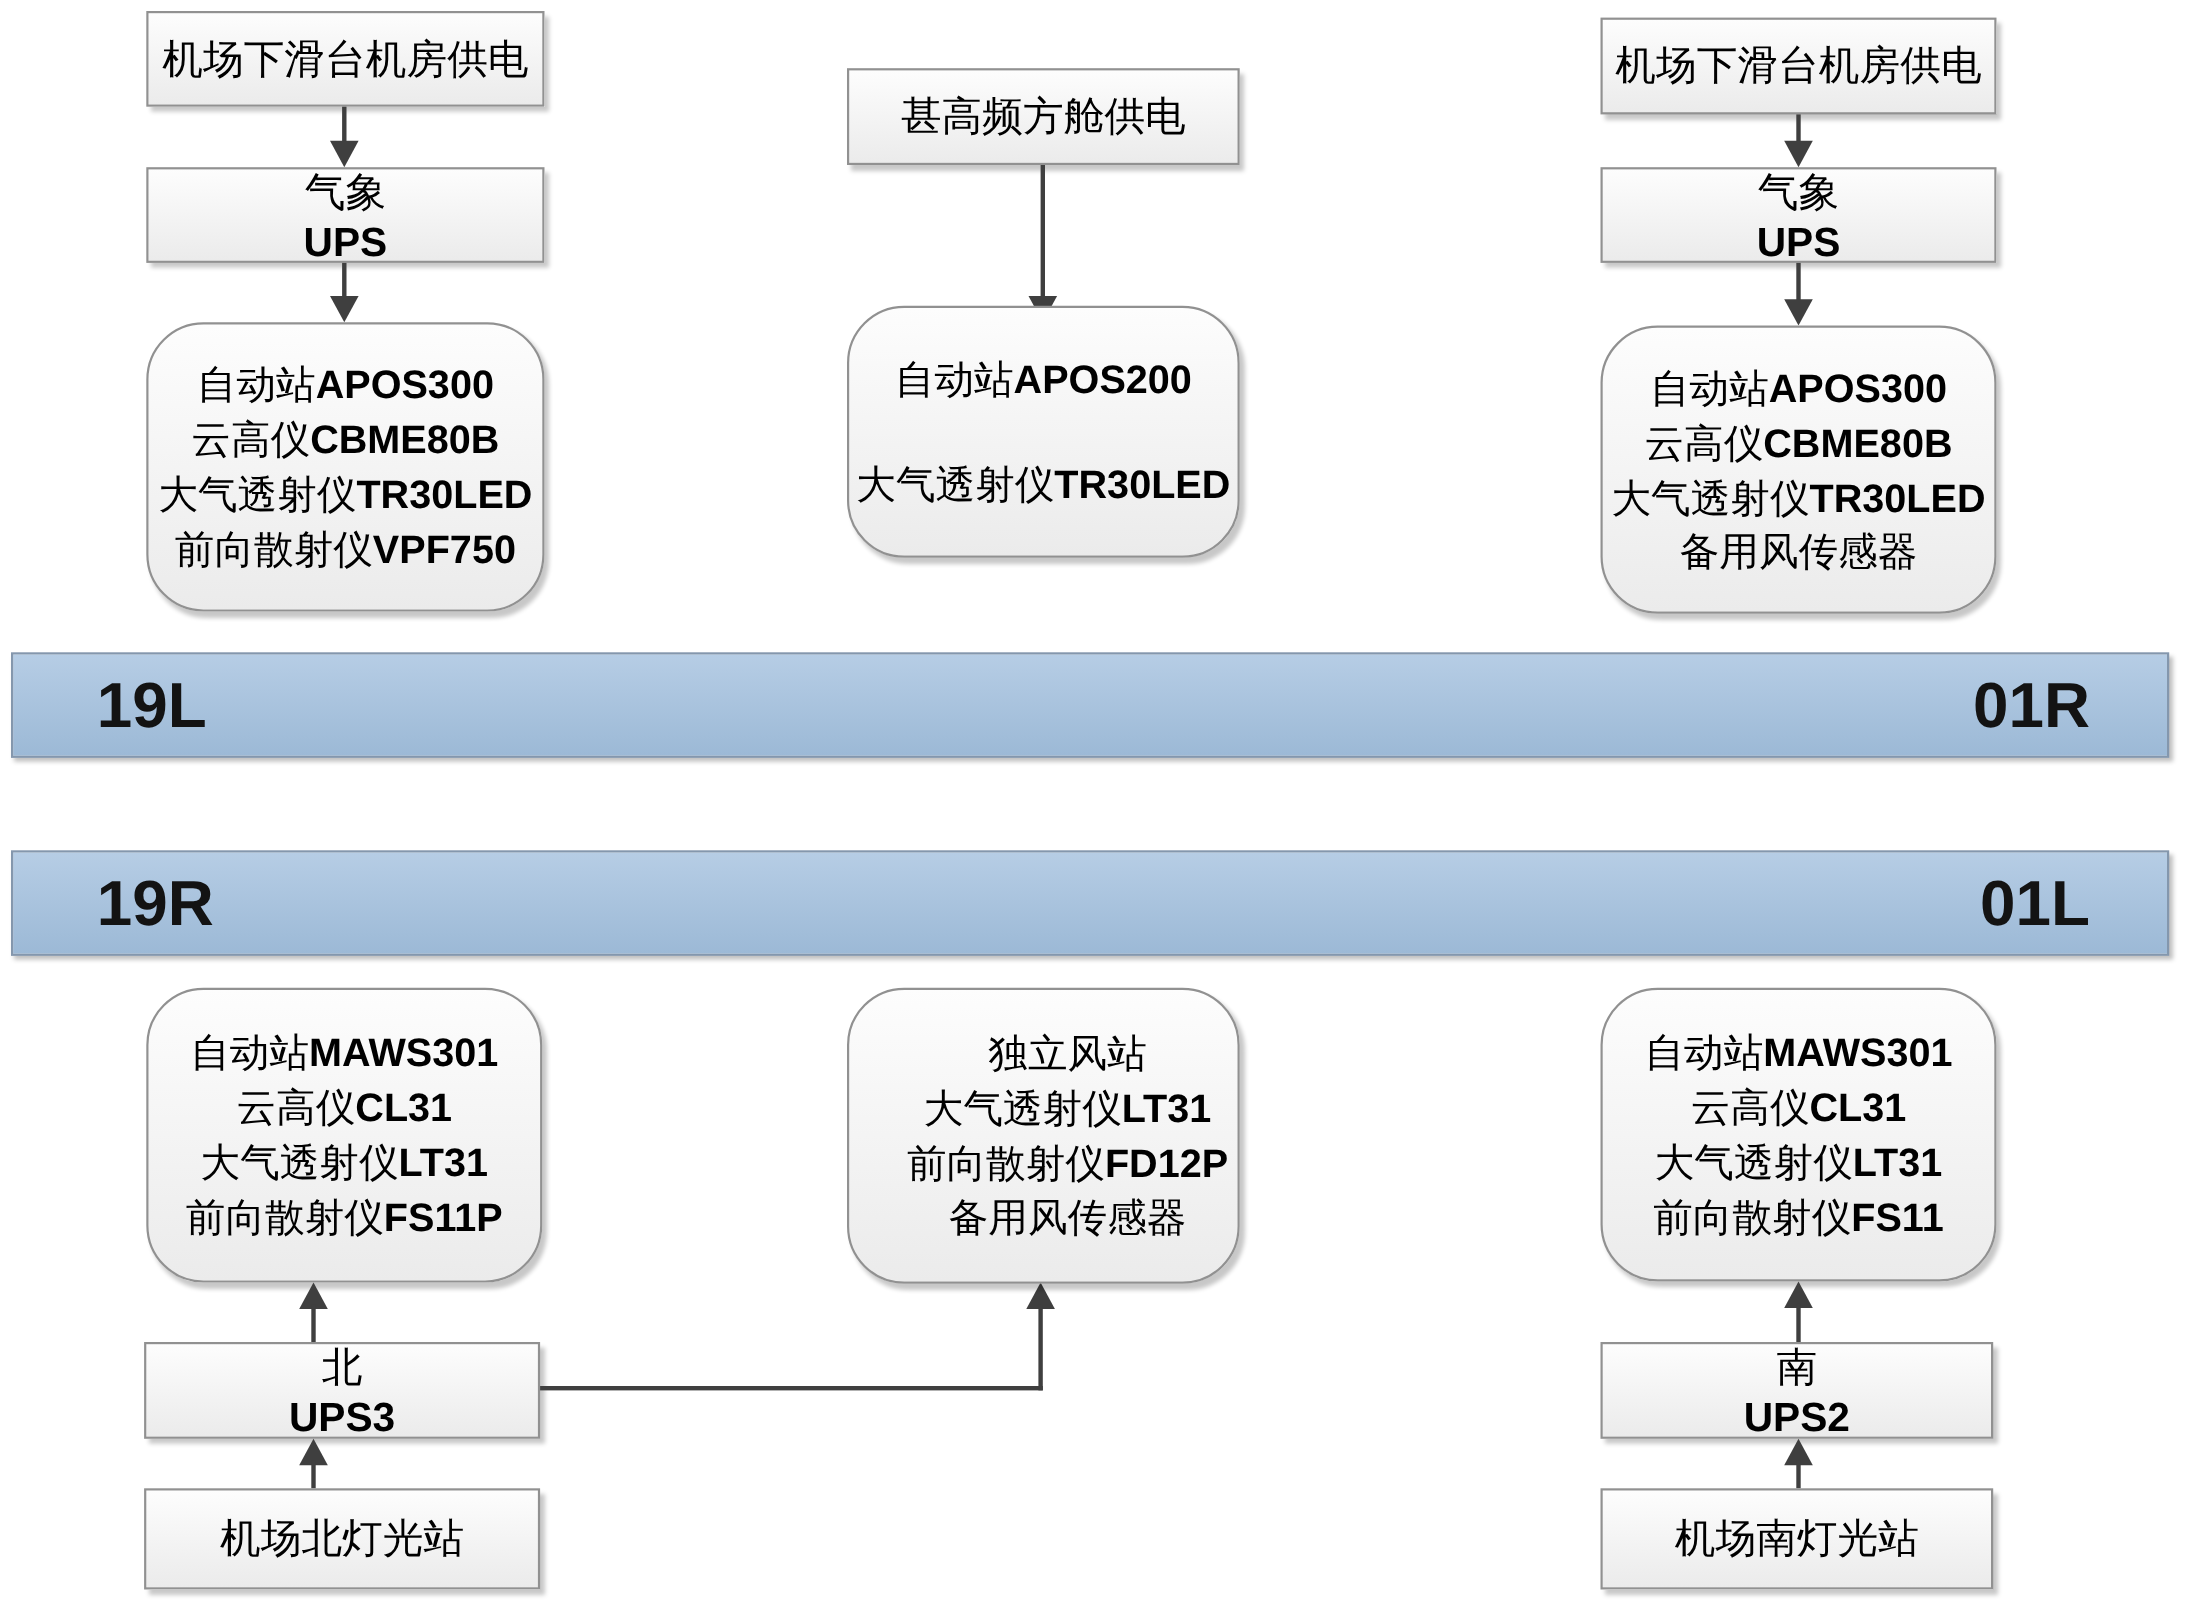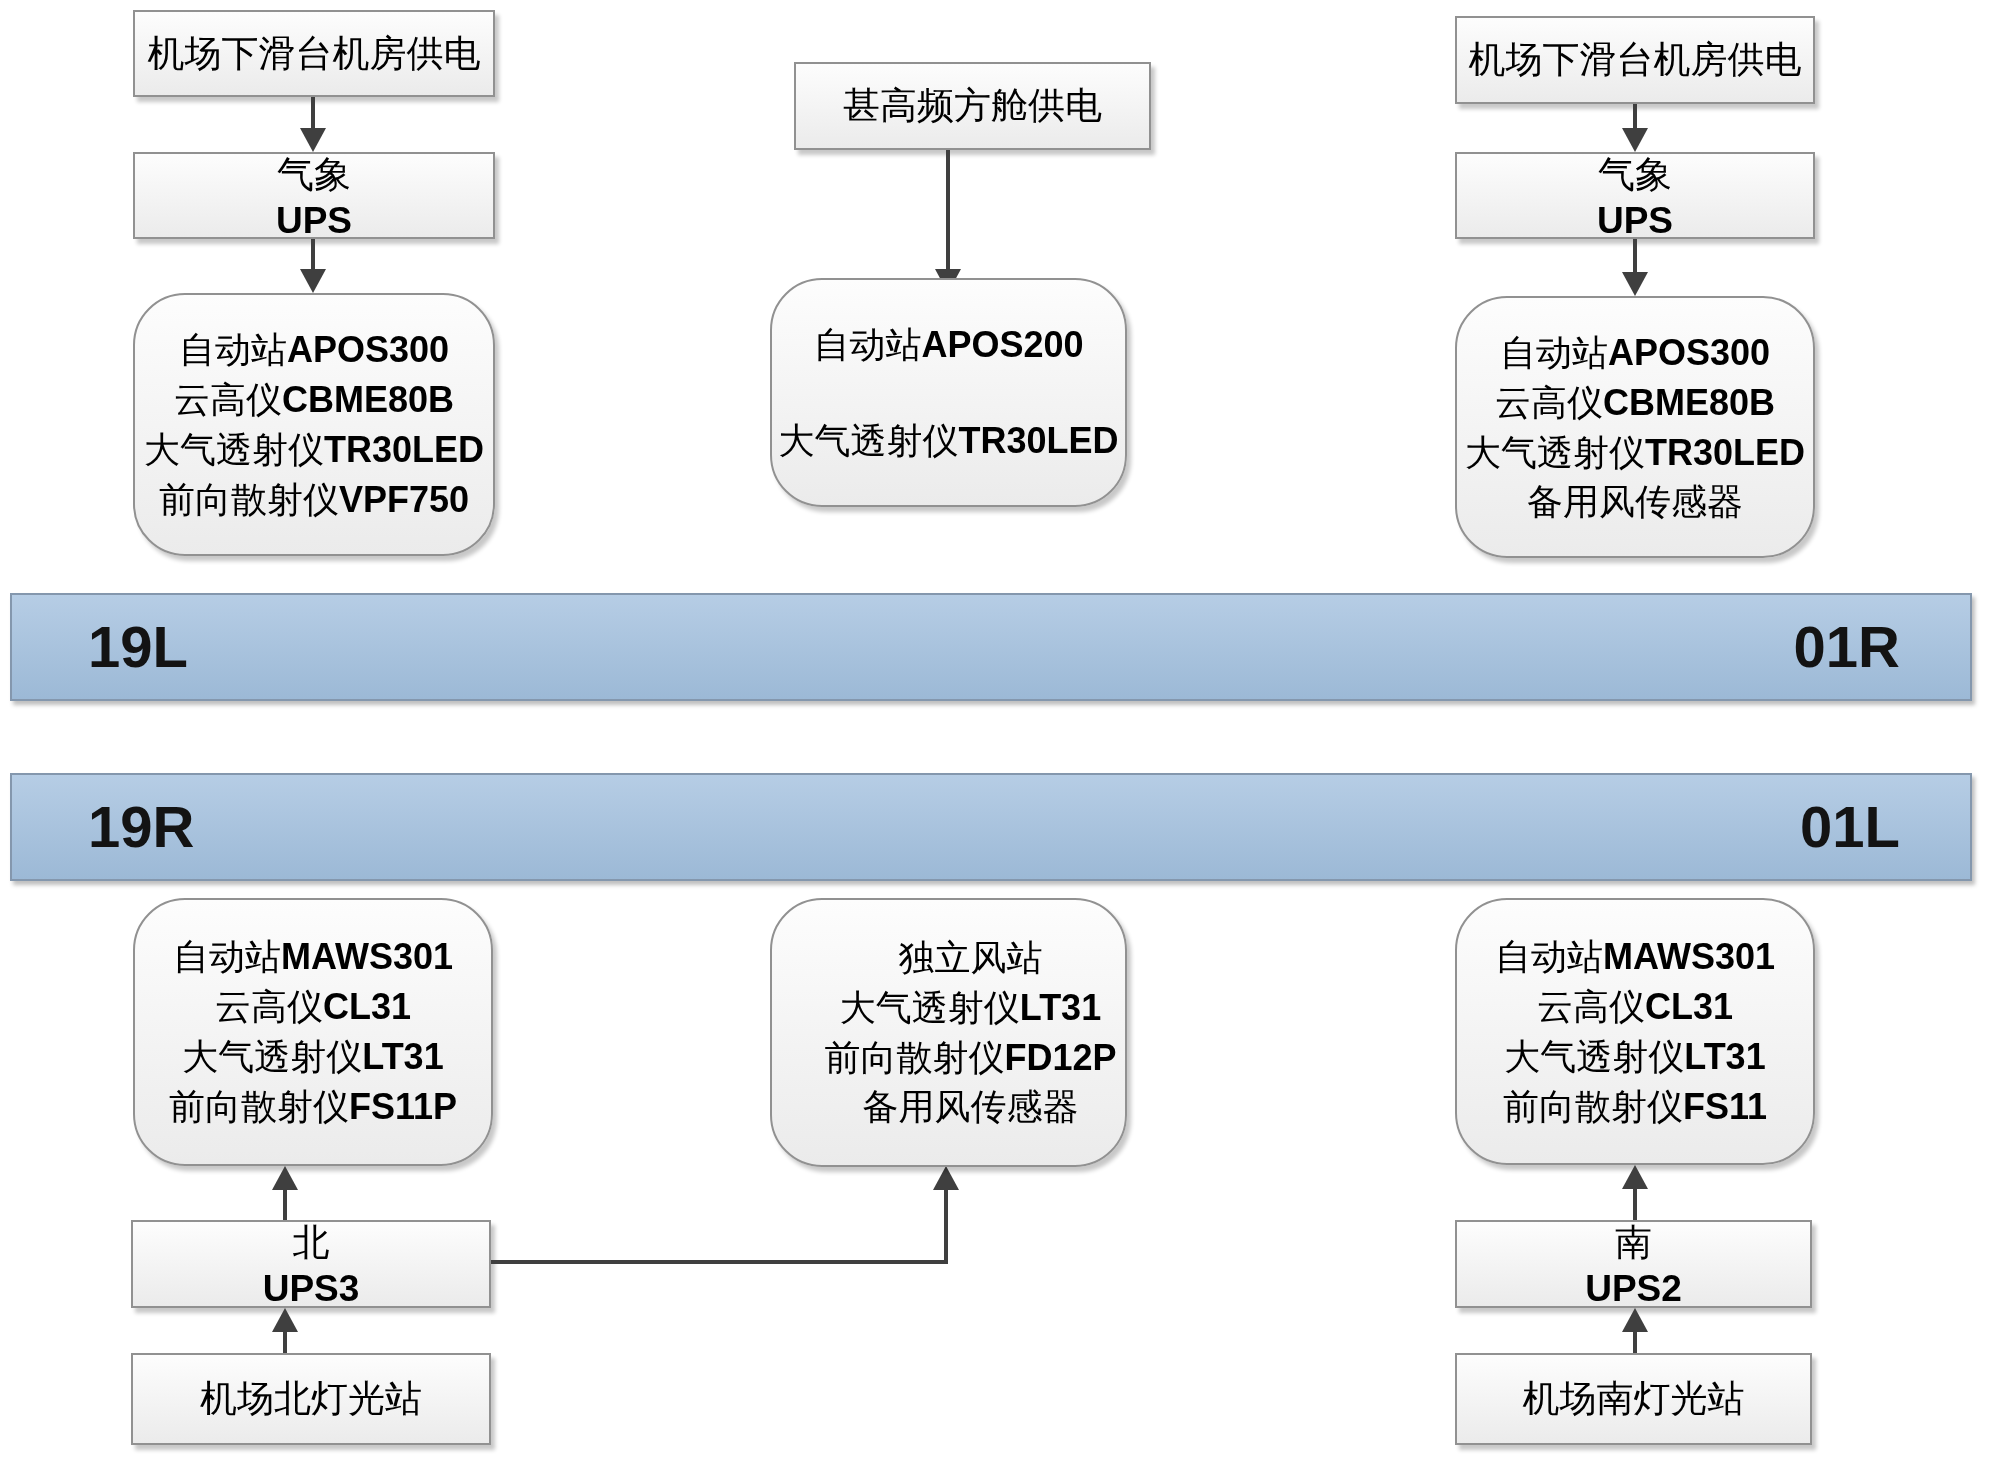--- a/index.html
+++ b/index.html
@@ -31,21 +31,21 @@
   .round-box.sparse .line { line-height: 95px; }
   .latin {
     font-family: "Liberation Sans", "DejaVu Sans", sans-serif;
     font-weight: 700;
   }
   
   .runway {
     position: absolute;
     left: 10px;
     width: 1962px;
-    height: 108px;
+    height: 96px;
     background: linear-gradient(180deg, var(--runway_fill_top, #b6cde5) 0%, var(--runway_fill_bottom, #9cb9d6) 100%);
     border: 2px solid var(--runway_border, #8497ad);
     box-shadow: 3px 4px 4px rgba(0,0,0,0.25);
     display: flex;
     align-items: center;
     justify-content: space-between;
     padding: 0 70px 0 76px;
     font-size: 58px;
     color: var(--runway_label, #131313);
   }
@@ -91,21 +91,21 @@
     <div class="stem"></div>
     <div class="head"></div>
   </div>
   <div class="round-box" style="left:133px; top:293px; width:362px; height:263px;">
       <div class="line mixed"><span class="cjk">自动站</span><span class="latin">APOS300</span></div>
       <div class="line mixed"><span class="cjk">云高仪</span><span class="latin">CBME80B</span></div>
       <div class="line mixed"><span class="cjk">大气透射仪</span><span class="latin">TR30LED</span></div>
       <div class="line mixed"><span class="cjk">前向散射仪</span><span class="latin">VPF750</span></div>
     </div>
 
-  <div class="rect-box mixed" style="left:794px; top:62px; width:357px; height:88px;">
+  <div class="rect-box mixed" style="left:770px; top:62px; width:357px; height:88px;">
       <span class="cjk">甚高频方舱供电</span>
     </div>
   <div class="arr down" style="left:935px; top:150px; height:143px;">
     <div class="stem"></div>
     <div class="head"></div>
   </div>
   <div class="round-box sparse" style="left:770px; top:278px; width:357px; height:229px;">
       <div class="line mixed"><span class="cjk">自动站</span><span class="latin">APOS200</span></div>
       <div class="line mixed"><span class="cjk">大气透射仪</span><span class="latin">TR30LED</span></div>
     </div>

